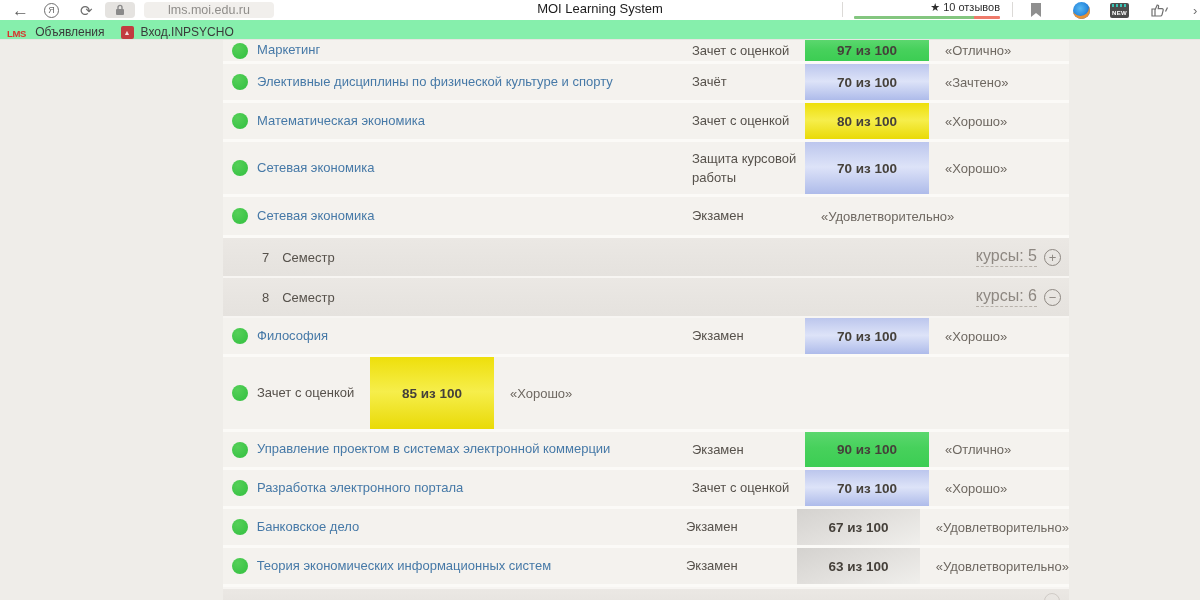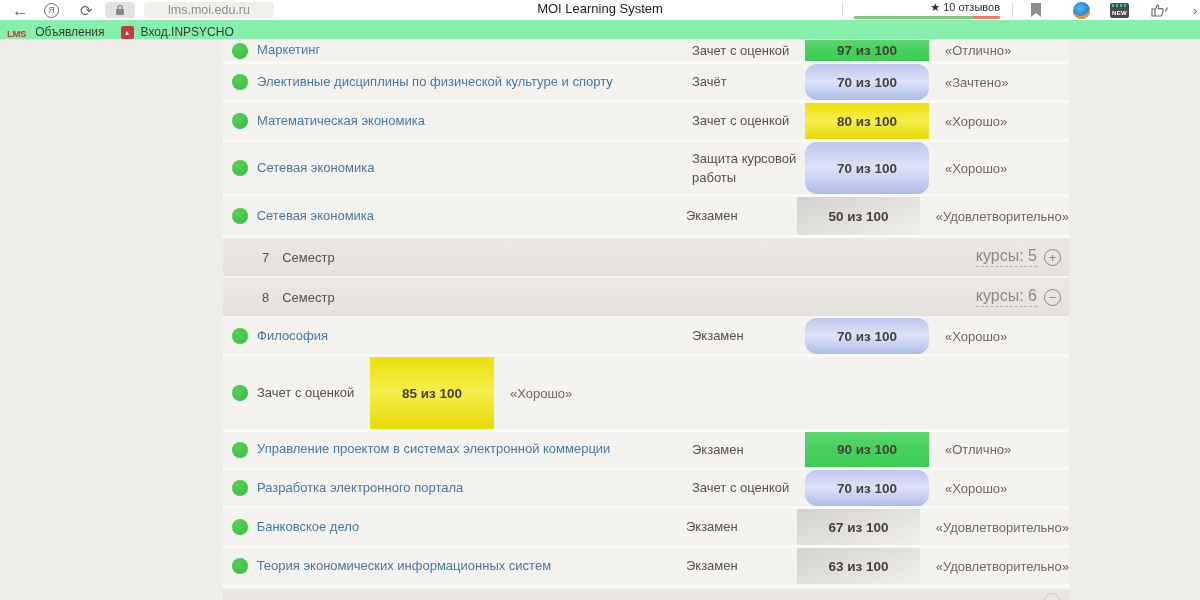--- a/index.html
+++ b/index.html
@@ -52,21 +52,21 @@
 
   .cell-dot { width:34px; padding-left:9px; display:flex; align-items:center; }
   .dot { width:16px; height:16px; border-radius:50%;
          background:radial-gradient(circle at 35% 30%, #55d058, #3cc447 70%); }
   .cell-course { width:435px; padding-right:25px; }
   .course-link { color:#4679a7; text-decoration:none; font-size:13px; line-height:1.6; }
   .cell-type { width:113px; font-size:13px; color:#56514b; line-height:1.5; }
   .cell-score { width:124px; align-self:stretch; display:flex; align-items:center; justify-content:center;
                 font-size:13.5px; font-weight:bold; color:#45403a; }
   .sc-green    { background:linear-gradient(180deg,#5bd76e 0%,#47d15c 45%,#3ccd53 100%); }
-  .sc-lavender { background:linear-gradient(180deg,#bcc6ed 0%,#dde3f8 48%,#aebbea 100%);border-radius:12px; }
+  .sc-lavender { background:linear-gradient(180deg,#bcc6ed 0%,#dde3f8 48%,#aebbea 100%); }
   .sc-yellow   { background:linear-gradient(180deg,#eedf0b 0%,#f6ee4b 48%,#e9da07 100%); }
   .sc-gray     { background:linear-gradient(160deg,#d4d2cf 0%,#e2e0dd 50%,#f0efec 100%); }
   .cell-grade { flex:1; padding-left:16px; font-size:13px; color:#6e6861; }
 
   .sem-row { height:40px; display:flex; align-items:center; background:linear-gradient(#ebe8e4,#e5e2de);
              border-bottom:2px solid #f7f5f2; padding:0 8px 0 39px; }
   .sem-num { font-size:13px; color:#56514b; margin-right:13px; }
   .sem-label { font-size:13px; color:#56514b; }
   .sem-courses { margin-left:auto; font-size:16px; color:#8d8781; text-decoration:none;
                  border-bottom:1px dashed #b8b2ab; padding-bottom:1px; }
@@ -193,21 +193,20 @@
       <div class="cell-score sc-lavender">70 из 100</div>
       <div class="cell-grade">«Хорошо»</div>
     </div>
 
     <div class="row h41">
       <div class="cell-dot">
           <span class="dot"></span>
         </div>
       <div class="cell-course"><a href="#" class="course-link">Сетевая экономика</a></div>
       <div class="cell-type">Экзамен</div>
-      <div class="cell-score sc-gray">50 из 100</div>
       <div class="cell-grade">«Удовлетворительно»</div>
     </div>
 
     <div class="sem-row">
       <span class="sem-num">7</span>
       <span class="sem-label">Семестр</span>
       <a href="#" class="sem-courses">курсы: 5</a>
       <span class="expander">+</span>
     </div>
 

